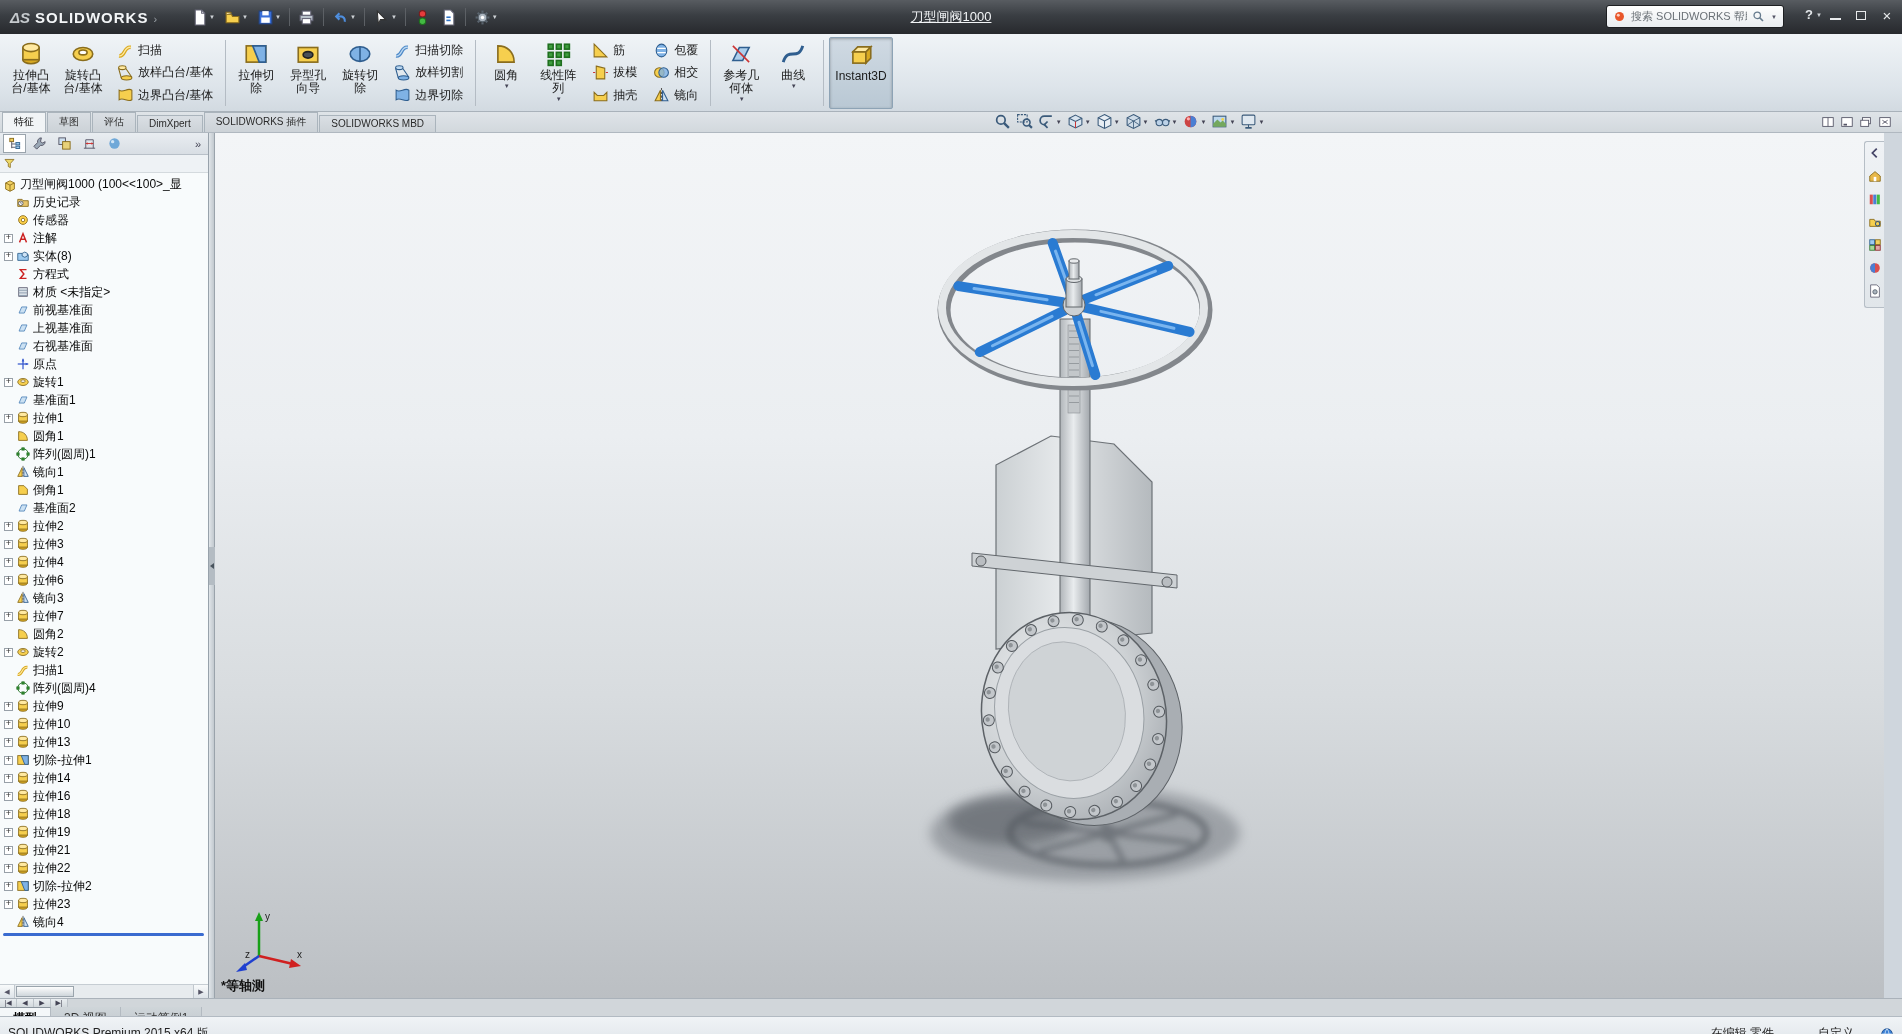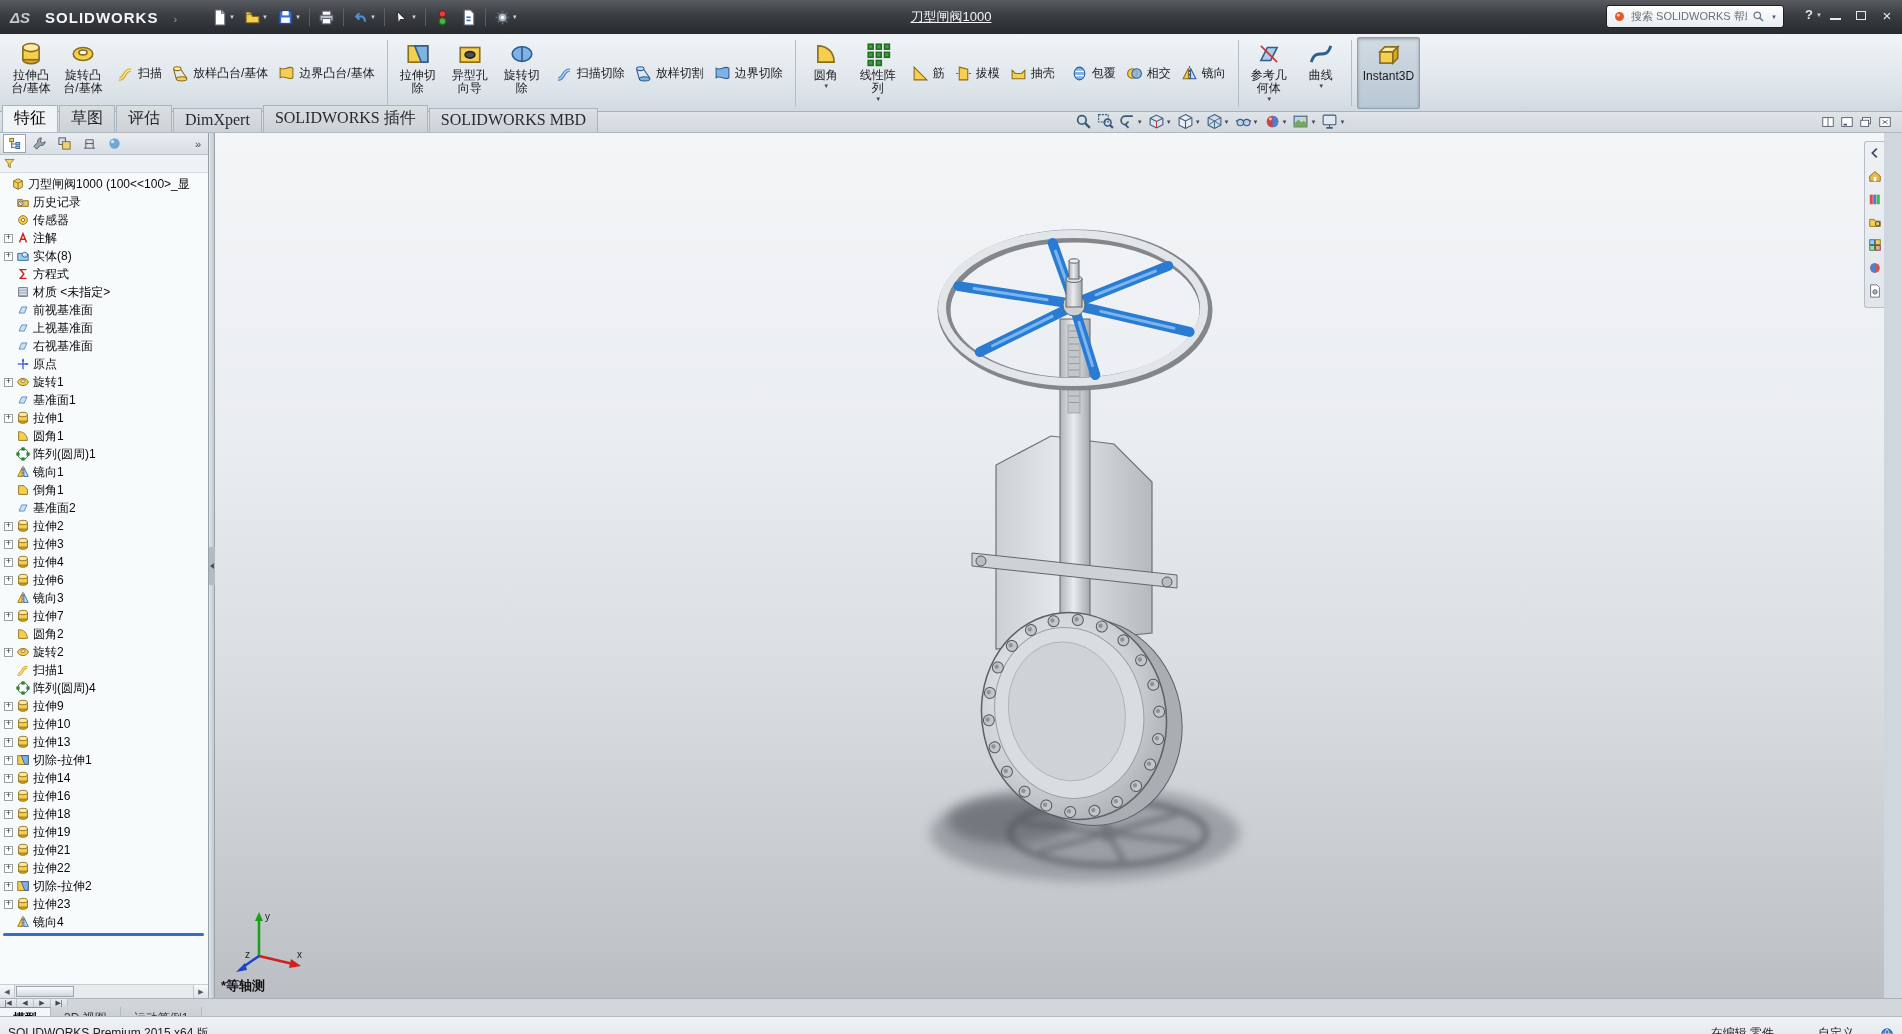--- a/index.html
+++ b/index.html
@@ -5,21 +5,21 @@
   * { box-sizing: border-box; margin: 0; padding: 0; }
   body { background:#888; font-family:"Liberation Sans","DejaVu Sans",sans-serif; }
   #app { position:relative; width:1902px; height:1034px; overflow:hidden; background:#cfd6dd; font-size:12px; color:#1a1a1a; }
   .ic { display:inline-flex; flex:none; }
   .ic svg { display:block; }
   .dd { font-size:6px; color:#445; margin-left:1px; }
 
   
   .titlebar { position:absolute; top:0; left:0; right:0; height:34px;
     background:linear-gradient(#585c61,#3a3e43 45%,#27292d); display:flex; align-items:center; color:#e8eaec; }
-  .logo { display:flex; align-items:baseline; gap:15px; padding:0 8px 0 10px; }
+  .logo { display:flex; align-items:baseline; gap:5px; padding:0 8px 0 10px; }
   .logo-ds { font-weight:bold; font-style:italic; font-size:15px; color:#c6cace; }
   .logo-sw { font-weight:bold; font-size:15px; letter-spacing:1px; color:#f4f6f8; }
   .logo-chev { color:#9aa0a6; font-size:11px; }
   .qa { display:flex; align-items:center; gap:1px; margin-left:22px; }
   .qa-btn { display:flex; align-items:center; height:24px; padding:0 4px; border-radius:2px; }
   .qa-btn .dd { color:#cdd1d5; }
   .qa-sep { width:1px; height:18px; background:#5c6065; margin:0 3px; }
   .win-title { position:absolute; left:50%; top:0; height:34px; transform:translateX(-50%);
     display:flex; align-items:center; font-size:13px; color:#f2f4f6;text-decoration:underline; }
   .search-box { position:absolute; right:118px; top:5px; width:178px; height:23px;
@@ -38,50 +38,50 @@
   
   .ribbon { position:absolute; top:34px; left:0; right:0; height:78px;
     background:linear-gradient(#f0f4f7,#dde4ea 70%,#d2dae1); border-bottom:1px solid #a9b2ba;
     display:flex; align-items:stretch; padding:3px 4px 2px 6px; gap:2px; }
   .rb-big { display:flex; flex-direction:column; align-items:center; justify-content:flex-start;
     padding:4px 5px 18px; min-width:50px; border-radius:2px; }
   .rb-big .lbl { font-size:12px; line-height:13px; text-align:center; white-space:pre-line; margin-top:2px; }
   .rb-big .dd { margin-top:1px; }
   .rb-big.active { background:linear-gradient(#d0dae3,#b9c8d4); border:1px solid #8da3b5;
     box-shadow:inset 0 1px 3px rgba(0,0,0,.3); }
-  .rb-stack { display:flex; flex-direction:row; justify-content:space-around; padding:2px 2px; }
+  .rb-stack { display:flex; flex-direction:column; justify-content:space-around; padding:2px 2px; }
   .rb-small { display:flex; align-items:center; gap:4px; padding:1px 5px; white-space:nowrap; }
   .rb-sep { width:1px; background:#b4bcc4; margin:3px 3px; }
 
   
   .tabrow { position:absolute; top:112px; left:0; right:0; height:21px;
     background:linear-gradient(#dfe4e8,#d2d8dd); border-bottom:1px solid #b0b8c0;
     display:flex; align-items:flex-end; }
   .cmtabs { display:flex; align-items:flex-end; padding-left:2px; }
-  .cmtab { padding:2px 11px 3px; font-size:16px; color:#2a2a2a; border:1px solid #aab4bc; border-bottom:none;
-    background:linear-gradient(#dadfe4,#ccd2d7); margin-right:1px;font-family:Liberation Serif, serif; }
+  .cmtab { padding:2px 11px 3px; font-size:10px; color:#2a2a2a; border:1px solid #aab4bc; border-bottom:none;
+    background:linear-gradient(#dadfe4,#ccd2d7); margin-right:1px; }
   .cmtab.active { background:#f1f4f6; color:#000; }
   .hud { display:flex; align-items:center; gap:1px; margin:0 auto; padding-bottom:2px; }
   .hud-btn { display:flex; align-items:center; padding:0 2px; }
   .docctl { display:flex; align-items:center; gap:5px; margin:0 10px 3px 0; }
   .docctl-btn { display:flex; }
 
   
   .left-panel { position:absolute; top:133px; left:0; width:209px; height:865px;
     background:#f6f9fa; border-right:1px solid #98a2ab; }
   .panel-tabs { height:22px; background:linear-gradient(#e9edf1,#d8dee4); border-bottom:1px solid #b8c0c8;
     display:flex; align-items:center; gap:2px; padding-left:3px; }
   .panel-tab { width:23px; height:19px; display:grid; place-items:center; border:1px solid transparent; }
   .panel-tab.active { background:#fff; border-color:#9aa4ac; }
   .panel-overflow { margin-left:auto; padding:0 7px; color:#445; font-size:11px; }
   .filter-row { height:18px; display:flex; align-items:center; padding:1px 3px; gap:4px;
     background:#eef2f5; border-bottom:1px solid #d4dade; }
   .tree { position:absolute; top:40px; bottom:14px; left:0; right:0; overflow:hidden; background:#f8fbfc; padding-top:2px; }
   .tree-item { height:18px; display:flex; align-items:center; gap:3px; padding-left:4px; white-space:nowrap; }
-  .tree-item.root { padding-left:11px; }
+  .tree-item.root { padding-left:3px;align-items:flex-end; }
   .expand { width:9px; height:9px; flex:none; border:1px solid #98a0a8; background:#fff;
     display:grid; place-items:center; font-size:9px; line-height:7px; color:#333; }
   .expand::before { content:"+"; margin-top:-1px; }
   .expand.hidden { visibility:hidden; }
   .tree-label { font-size:12px; color:#0a0a0a; }
   .rollback { border-top:3px solid #3a6bd0; border-radius:2px; margin:2px 4px 0 3px; }
   .panel-hscroll { position:absolute; bottom:0; left:0; right:0; height:14px; background:#e7ebee;
     border-top:1px solid #c6cdd3; display:flex; align-items:center; }
   .hs-btn { width:15px; height:13px; display:grid; place-items:center; font-size:7px; color:#556;
     background:linear-gradient(#f8fafb,#dde3e8); border-right:1px solid #c0c7cd; }

